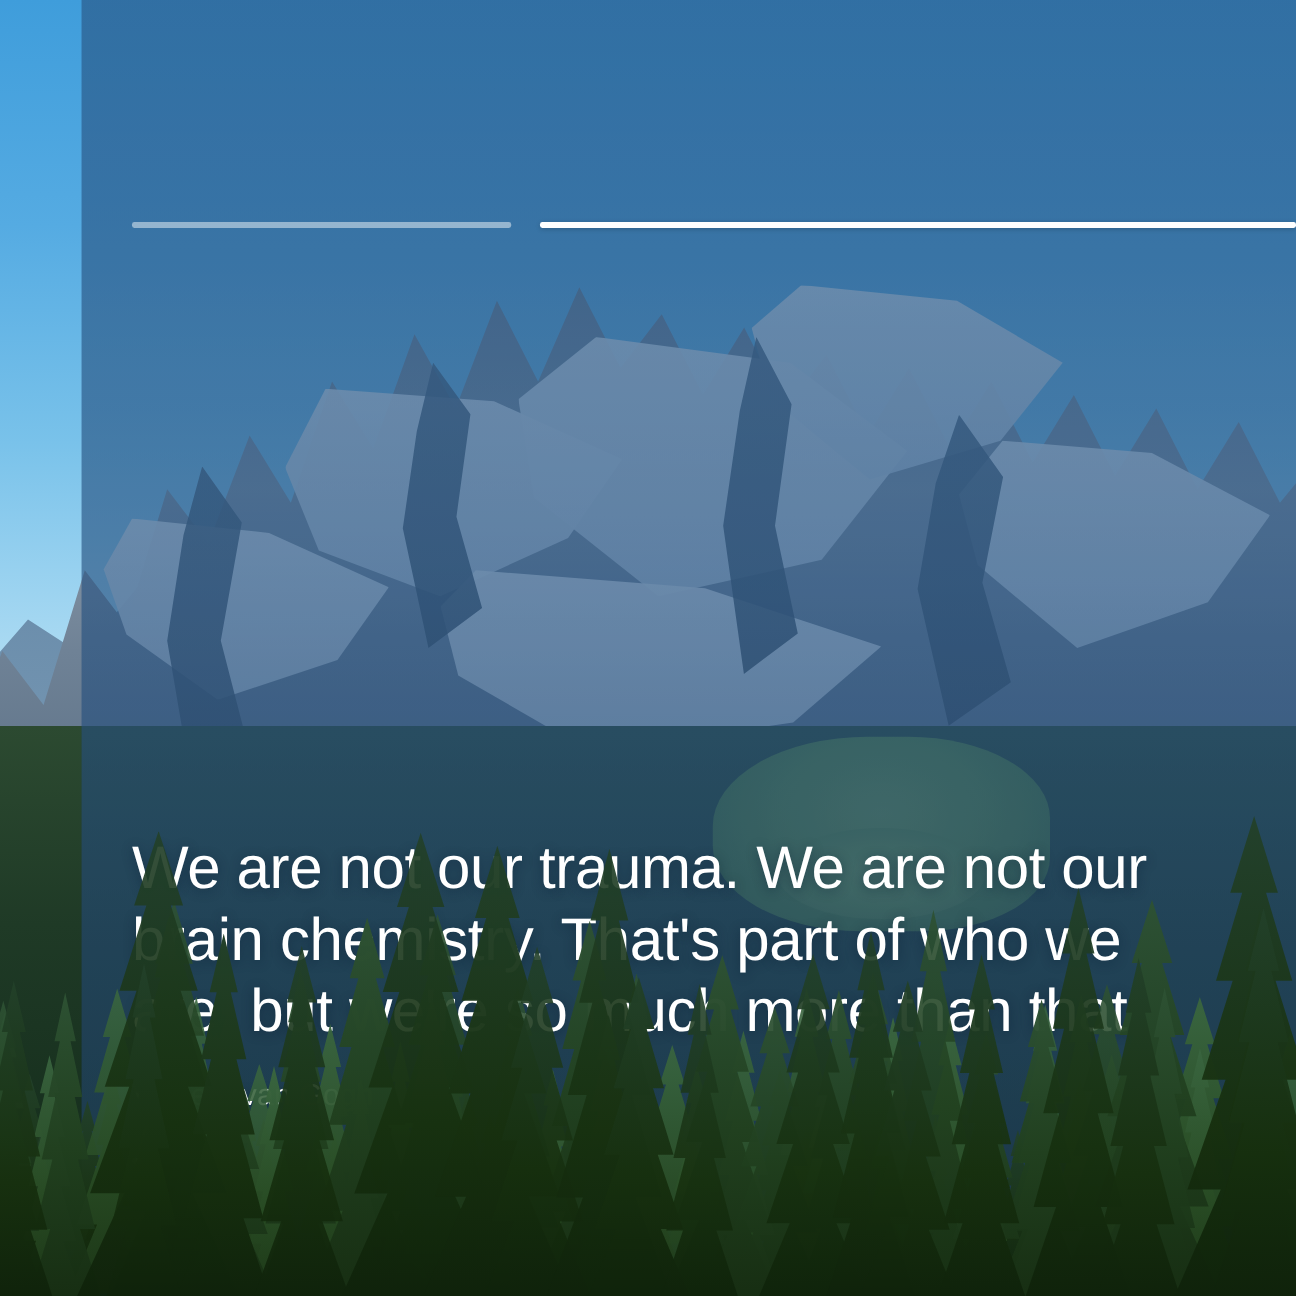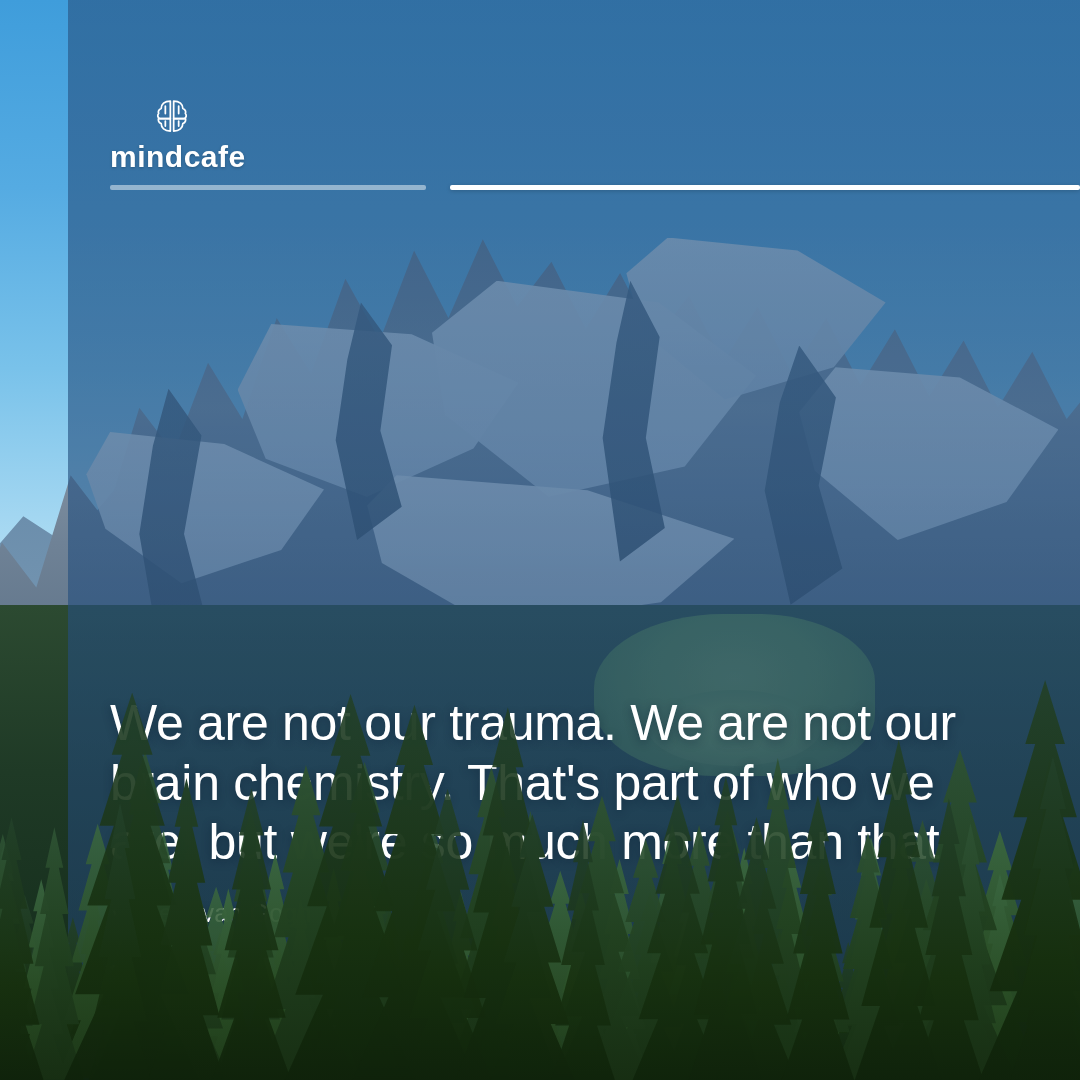--- a/index.html
+++ b/index.html
@@ -511,32 +511,20 @@
             <i></i>
           </div>
         </div>
     </div>
   </div>
 
   <div class="tint"></div>
 
   <div class="content">
 
-    <div class="brand">
-      <svg class="brand-mark" viewBox="0 0 48 48">
-        <g fill="none" stroke="#ffffff" stroke-width="2.1" stroke-linecap="round" stroke-linejoin="round">
-          <path d="M22 6 C15 6 11 10 11 15 C8 16 7 19 8 21 C6 23 7 26 9 27 L22 27 Z"></path>
-          <path d="M26 6 C33 6 37 10 37 15 C40 16 41 19 40 21 C42 23 41 26 39 27 L26 27 Z"></path>
-          <path d="M22 42 C15 42 11 38 11 33 C8 32 7 29 8 27 L22 27 Z"></path>
-          <path d="M26 42 C33 42 37 38 37 33 C40 32 41 29 40 27 L26 27 Z"></path>
-          <path d="M16 12 L16 21 M32 12 L32 21 M16 36 L16 30 M32 36 L32 30"></path>
-        </g>
-      </svg>
-      <div class="brand-name">mindcafe</div>
-    </div>
 
     <div class="progress">
       <div class="seg done"></div>
       <div class="seg active"></div>
     </div>
 
     <div class="quote-block">
       <div class="quote">We are not our trauma. We are not our brain chemistry. That's part of who we are, but we're so much more than that.</div>
       <div class="author">Vincent van Gogh</div>
     </div>

